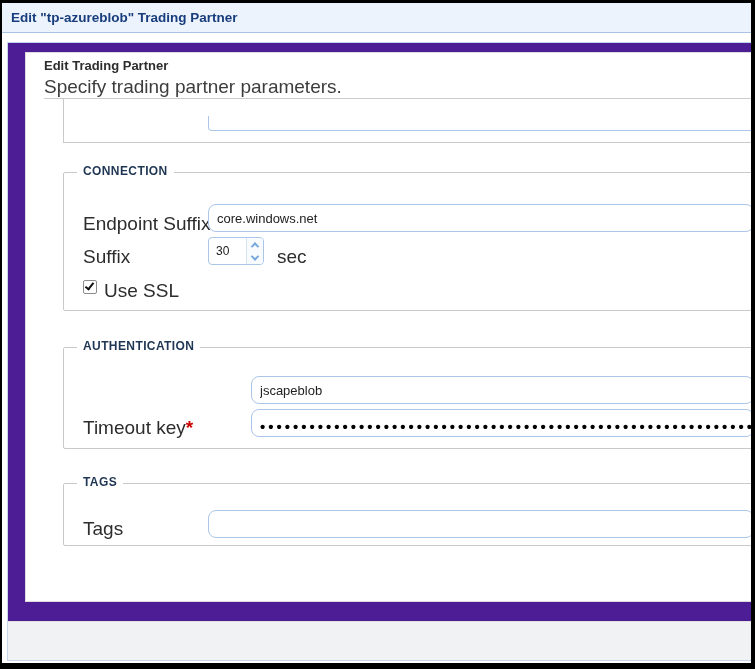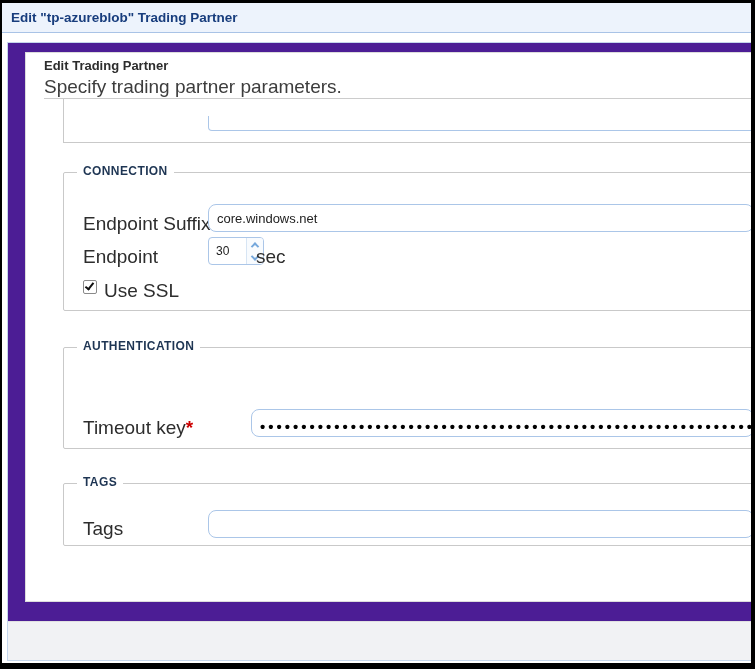--- a/index.html
+++ b/index.html
@@ -96,43 +96,44 @@
 
             <div class="ghost-fs"></div>
             <div class="cut-input"></div>
 
             <div class="fs fs-connection">
               <span class="legend">CONNECTION</span>
 
               <span class="lbl" style="left:19px; top:40px;">Endpoint Suffix</span>
               <input class="txt stretch" style="top: 31px;" type="text" value="core.windows.net">
 
-              <span class="lbl" style="left:19px; top:73px;">Endpoint</span>
+              <span class="lbl" style="left:19px; top:73px;">Suffix</span>
               <div class="spin-wrap">
                 <div class="spin-val">30</div>
                 <div class="spin-col">
                   <div class="spin-btn">
                       <span class="chev up"></span>
                     </div>
                   <div class="spin-btn">
                       <span class="chev down"></span>
                     </div>
                 </div>
               </div>
-              <span class="lbl" style="left:192px; top:73px;">sec</span>
+              <span class="lbl" style="left:213px; top:73px;">sec</span>
 
               <span class="checkbox" data-checked="checked">
                 <span class="tick"></span>
               </span>
               <span class="lbl" style="left:40px; top:107px;">Use SSL</span>
             </div>
 
             <div class="fs fs-auth">
               <span class="legend">AUTHENTICATION</span>
 
+              <input class="txt stretch-auth" style="top: 28px;" type="text" value="jscapeblob">
 
               <span class="lbl" style="left:19px; top:69px;">
                 <span>Timeout key</span><span class="req">*</span>
               </span>
               <div class="txt stretch-auth masked" style="top:61px;">••••••••••••••••••••••••••••••••••••••••••••••••••••••••••••••••••••••••••••••••</div>
             </div>
 
             <div class="fs fs-tags">
               <span class="legend">TAGS</span>
 

